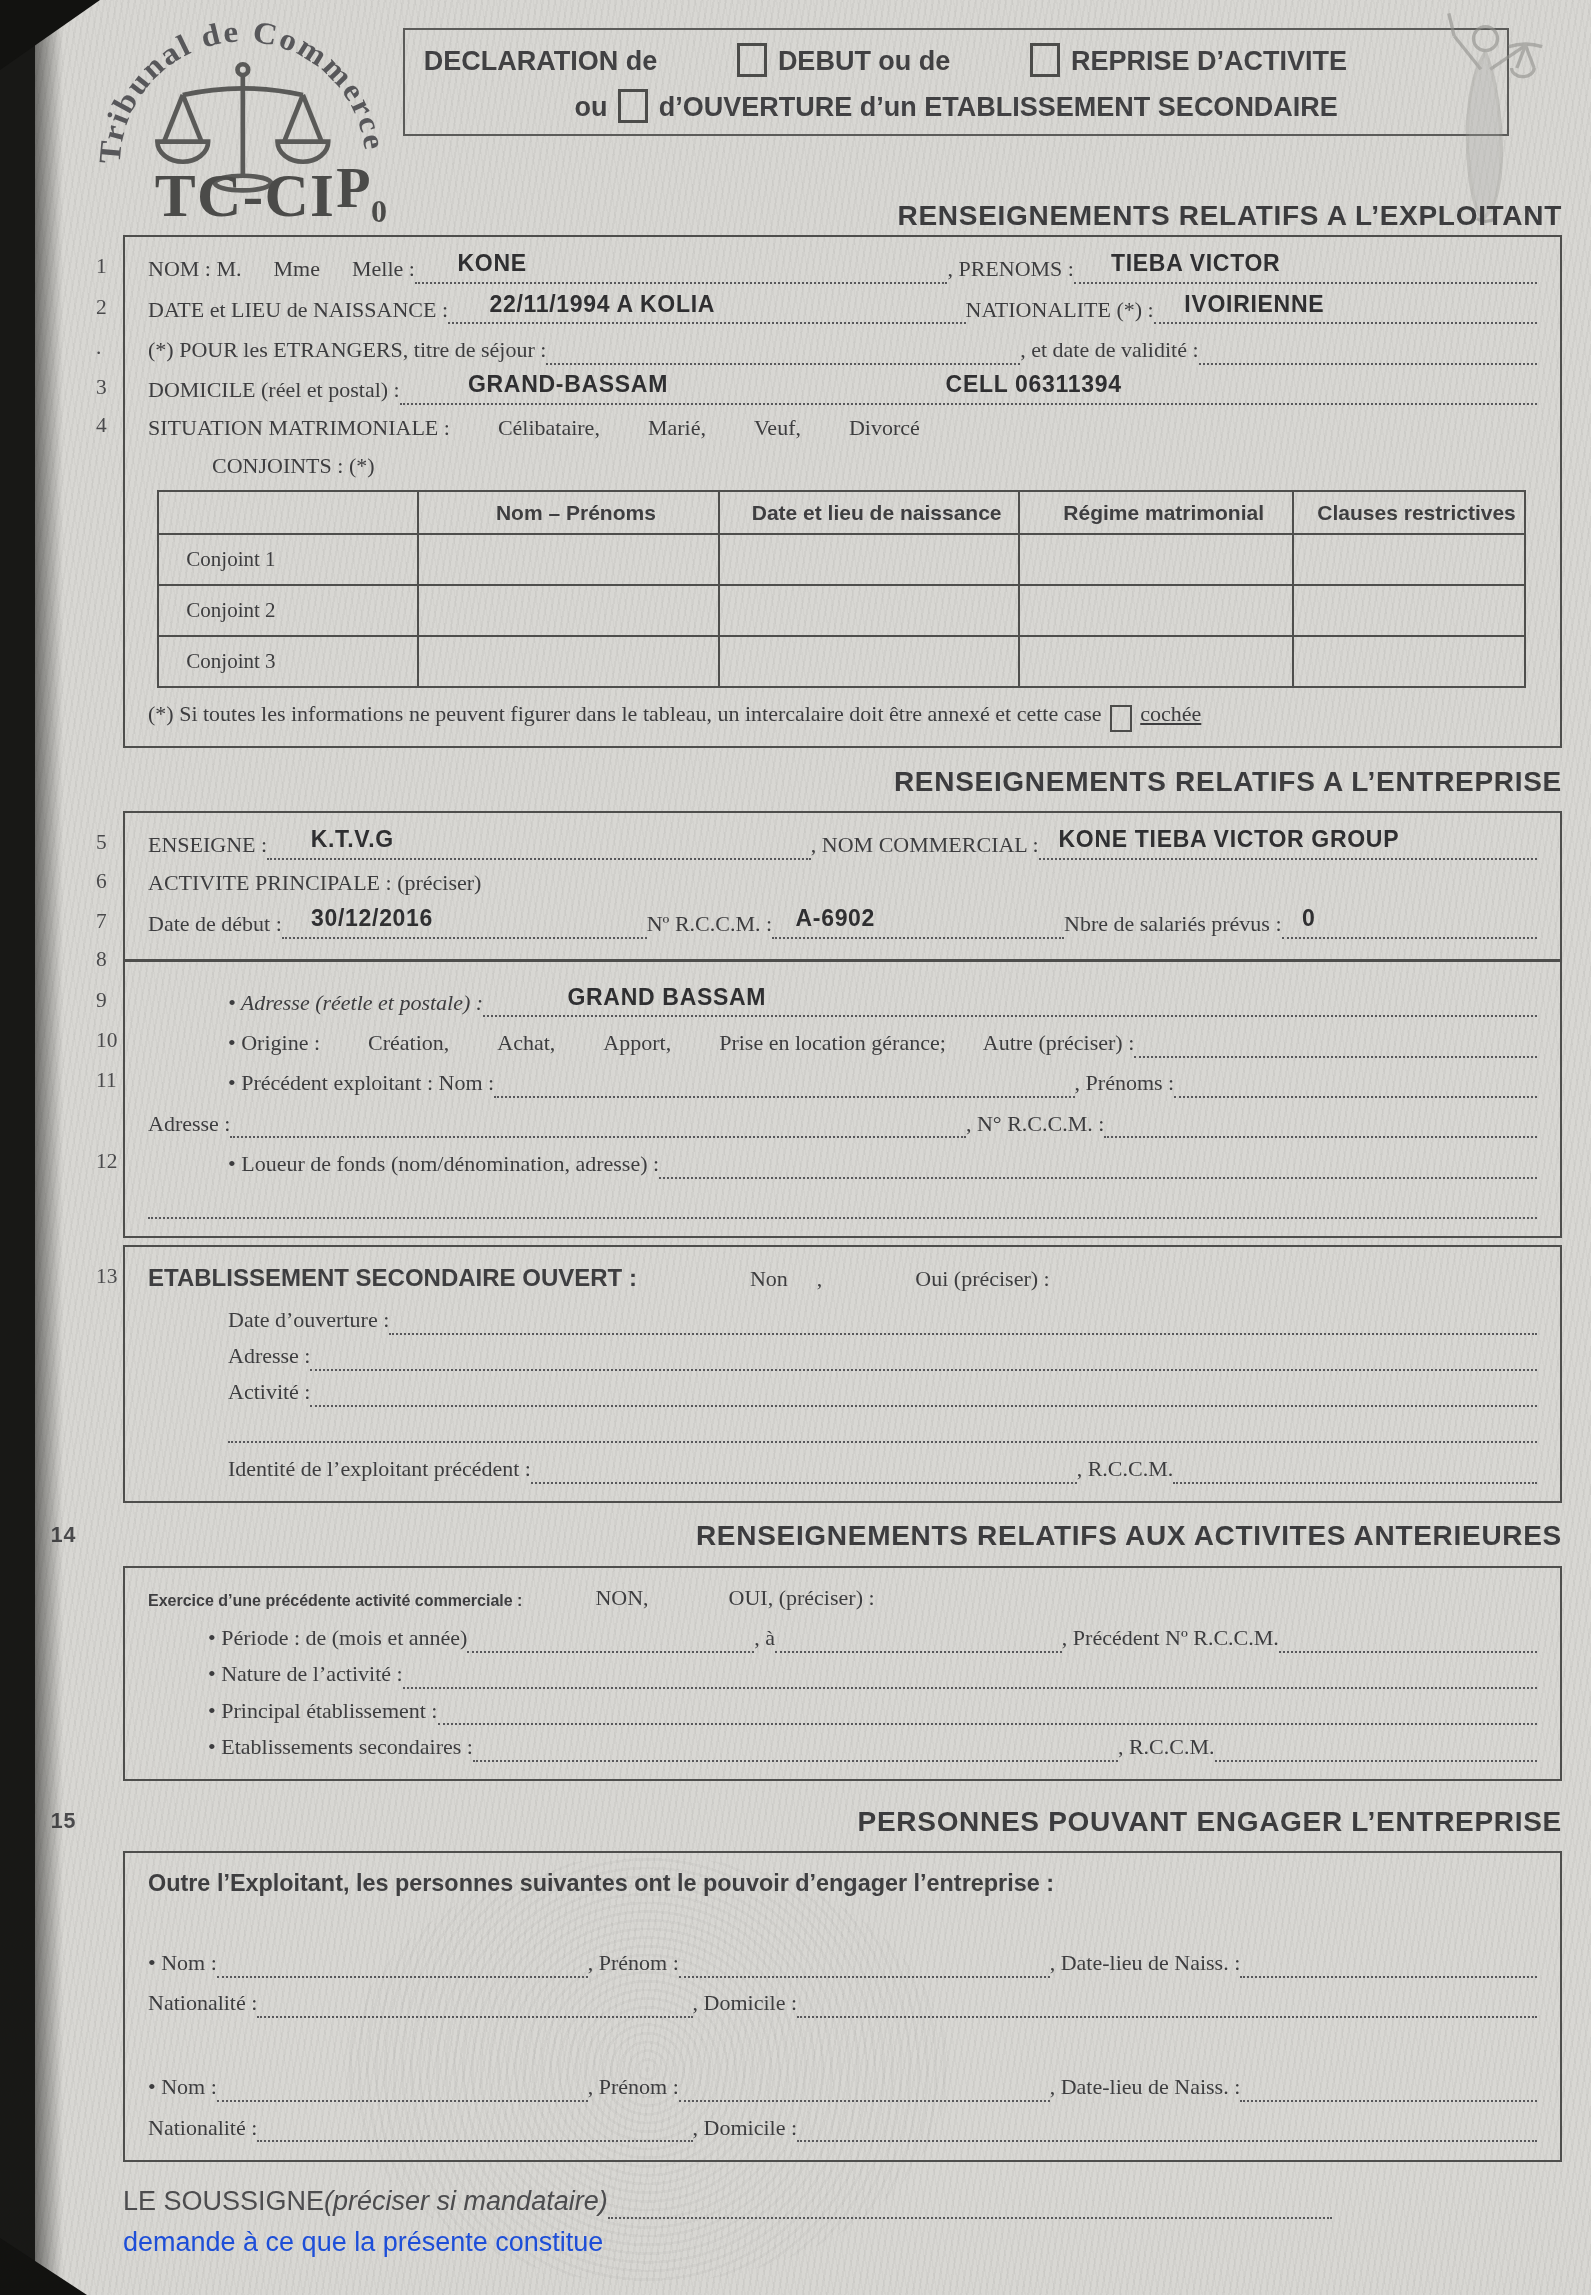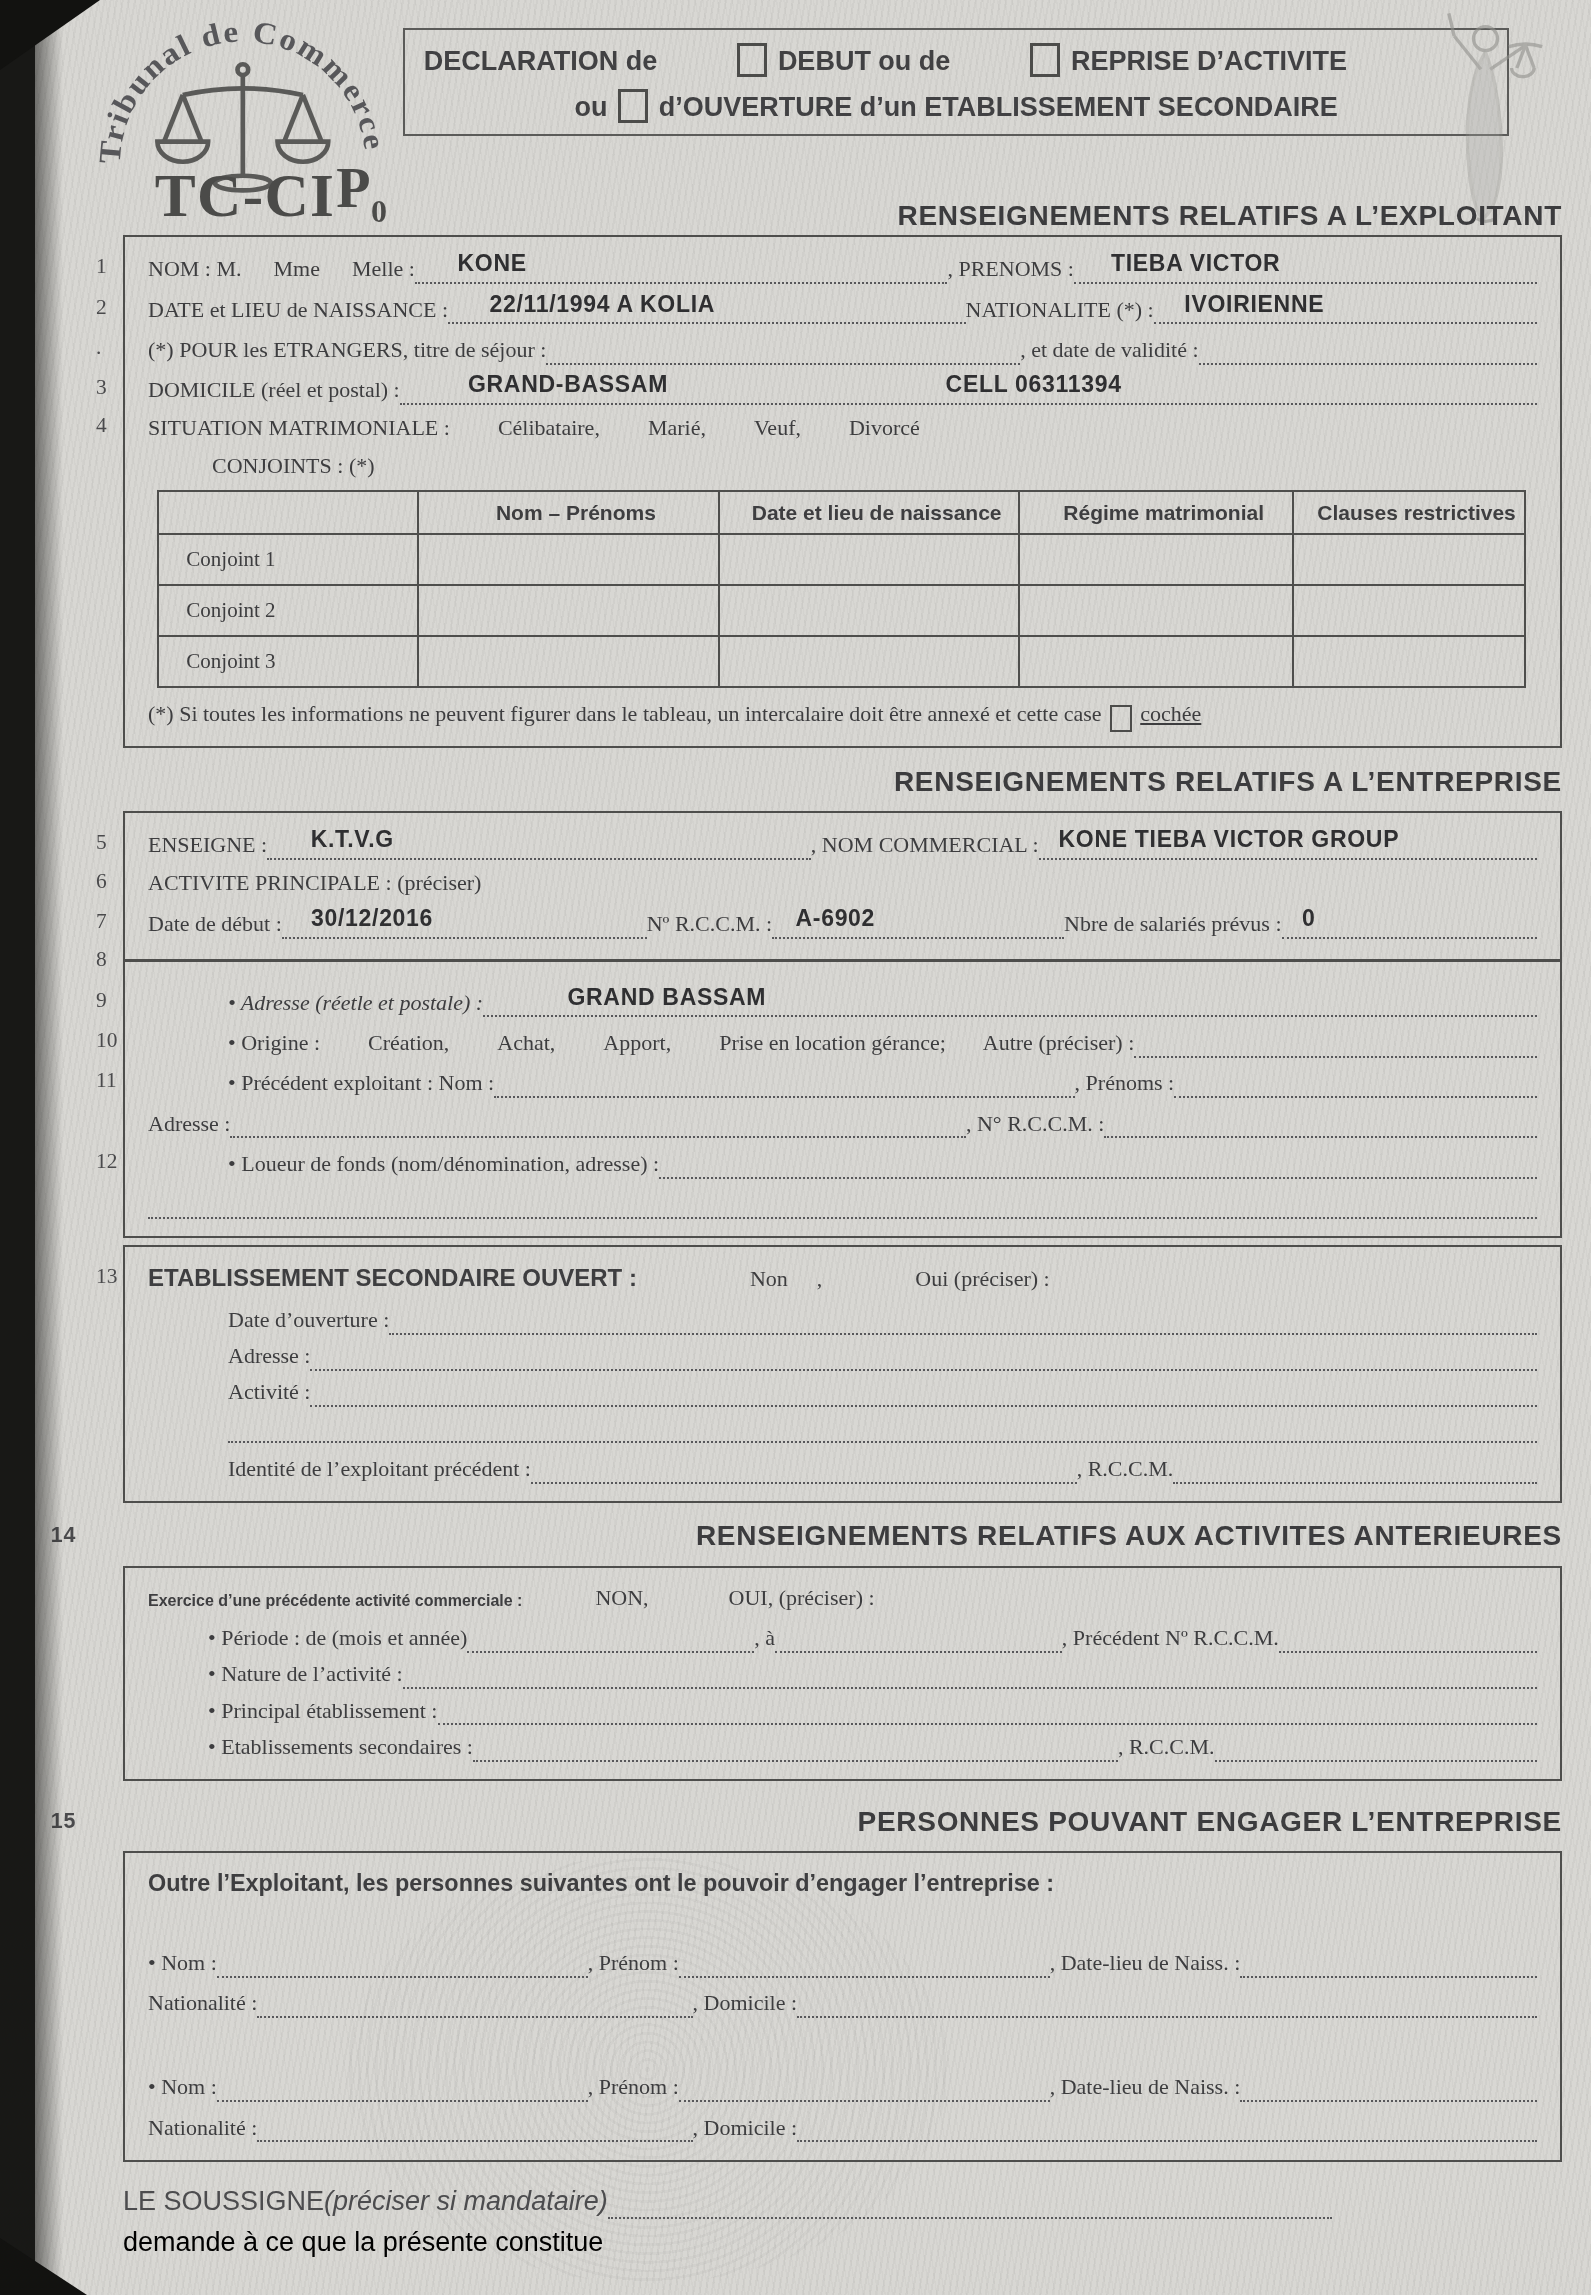--- a/index.html
+++ b/index.html
@@ -69,21 +69,21 @@
   .ctable th, .ctable td { border:2px solid #4e4e4c;padding-left:16px; }
   .ctable th { font-family:"Liberation Sans", sans-serif; font-weight:bold; font-size:21px;
     color:#3e3e40; height:39px; }
   .ctable td { height:47px; font-size:21px; padding-left:27px; }
 
   
   .footer { position:relative; margin-top:23px; height:400px; }
   .sous { display:flex; align-items:flex-end; font-family:"Liberation Sans", sans-serif;
     font-size:27px; color:#4c4c4e; width:84%; }
   .sous .dl { height:32px; border-bottom-width:2.7px; }
-  .demande { font-family:"Liberation Sans", sans-serif; font-size:27px; color:#000000; margin-top:8px; }
+  .demande { font-family:"Liberation Sans", sans-serif; font-size:27px; color:#1d4ed8; margin-top:8px; }
 </style>
 </head>
 <body>
 
 <div class="page">
   <div class="edge-left"></div>
   <div class="edge-left2"></div>
   <div class="corner-tl"></div>
   <div class="corner-bl"></div>
 

